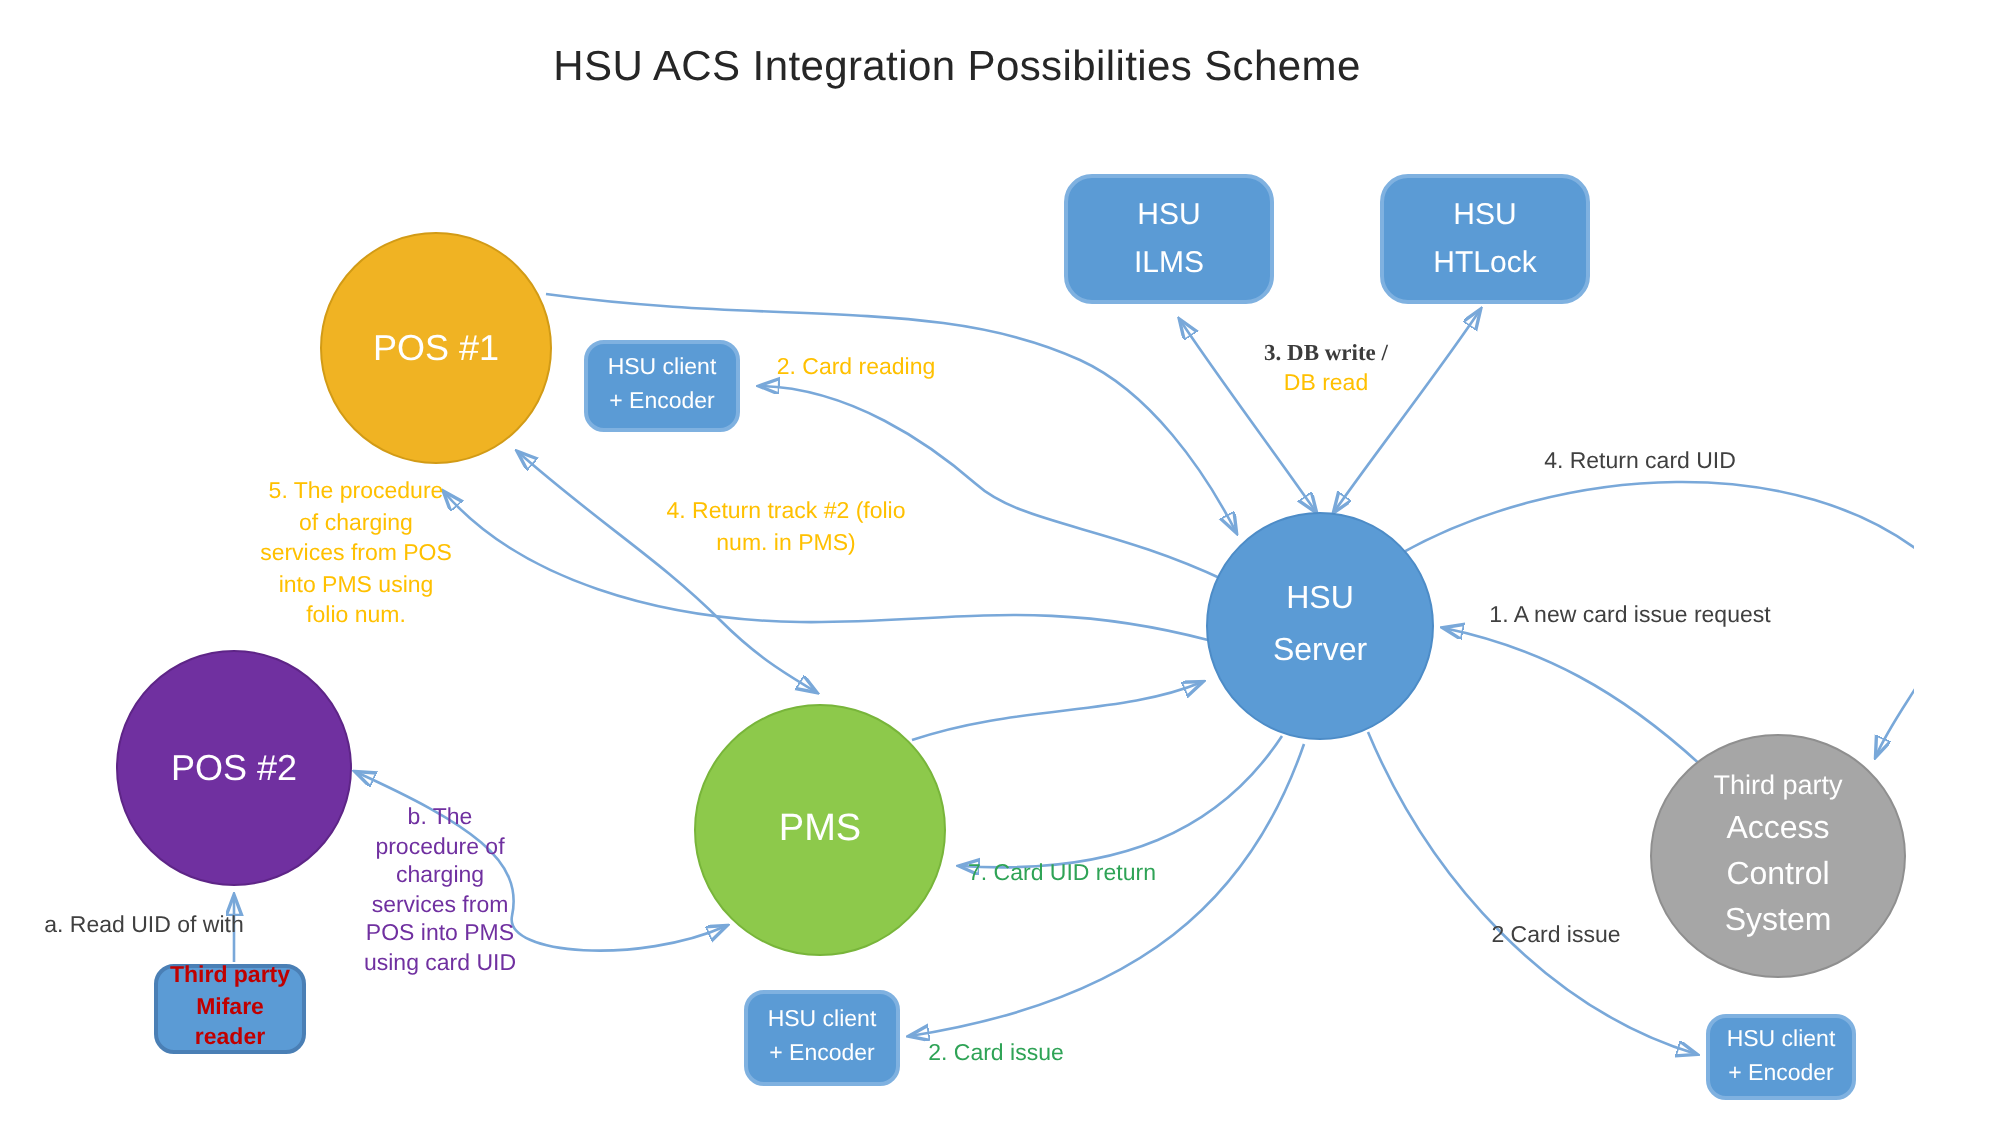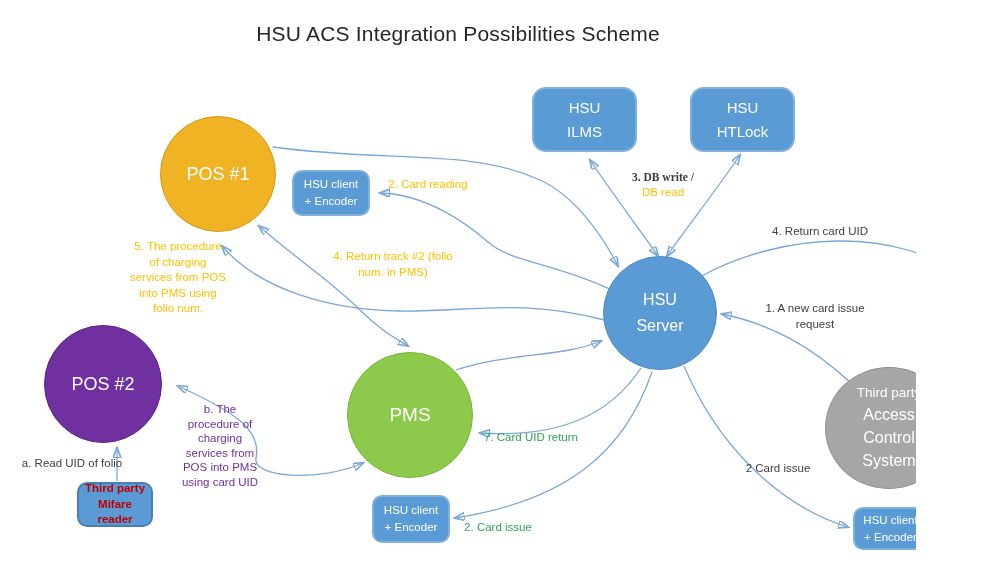--- a/index.html
+++ b/index.html
@@ -1,18 +1,19 @@
 <!DOCTYPE html>
 <html><head>
 <meta charset="utf-8">
 <style>
   html,body{margin:0;padding:0;background:#fff;}
   .canvas{
     position:relative;width:916px;height:562px;background:#ffffff;overflow:hidden;
     font-family:"Liberation Sans",sans-serif;
+    padding-left:41px;
   }
   .title{
     position:absolute;left:0;top:22px;width:100%;text-align:center;
     font-size:21px;color:#262626;letter-spacing:.2px;
   }
   svg.arrows{position:absolute;left:0;top:0;}
   svg.arrows path{fill:none;stroke:#79a8d9;stroke-width:1.3px;}
   .node{
     position:absolute;display:flex;flex-direction:column;align-items:center;justify-content:center;
     color:#fff;text-align:center;white-space:pre-line;box-sizing:border-box;
@@ -67,21 +68,21 @@
     <path d="M 700 277 C 780 232, 900 225, 965 280 C 995 307, 952 345, 938 378" marker-end="url(#ae)"></path>
     <path d="M 684 366 C 715 440, 775 505, 848 527" marker-end="url(#ae)"></path>
     <path d="M 178 386 C 235 412, 262 430, 256 458 C 252 478, 320 482, 363 463" marker-start="url(#as)" marker-end="url(#ae)"></path>
     <path d="M 117 481 L 117 448" marker-end="url(#ae)"></path>
   </svg>
 
   <div class="node circle pos1" style="left:160px;top:116px;width:116px;height:116px;">
     <span>POS #1</span>
   </div>
 
-  <div class="node circle pos2" style="left:44px;top:325px;width:118px;height:118px;">
+  <div class="node circle pos2" style="left:58px;top:325px;width:118px;height:118px;">
     <span>POS #2</span>
   </div>
 
   <div class="node circle pms" style="left:347px;top:352px;width:126px;height:126px;">
     <span>PMS</span>
   </div>
 
   <div class="node circle server" style="left:603px;top:256px;width:114px;height:114px;">
     <span>HSU
 Server</span>
@@ -131,21 +132,21 @@
   <div class="lbl yellow" style="left:178px;top:239px;">5. The procedure
 of charging
 services from POS
 into PMS using
 folio num.</div>
   <div class="lbl black bold" style="left:663px;top:170px;">3. DB write /</div>
   <div class="lbl yellow" style="left:663px;top:185px;">DB read</div>
   <div class="lbl black" style="left:820px;top:224px;">4. Return card UID</div>
   <div class="lbl black" style="left:815px;top:301px;">1. A new card issue request</div>
   <div class="lbl black" style="left:778px;top:461px;">2 Card issue</div>
-  <div class="lbl black" style="left:72px;top:456px;">a. Read UID of folio</div>
+  <div class="lbl black" style="left:72px;top:456px;">a. Read UID of with</div>
   <div class="lbl green" style="left:531px;top:430px;">7. Card UID return</div>
   <div class="lbl green" style="left:498px;top:520px;">2. Card issue</div>
   <div class="lbl purple" style="left:220px;top:402px;">b. The
 procedure of
 charging
 services from
 POS into PMS
 using card UID</div>
 
 </div>

